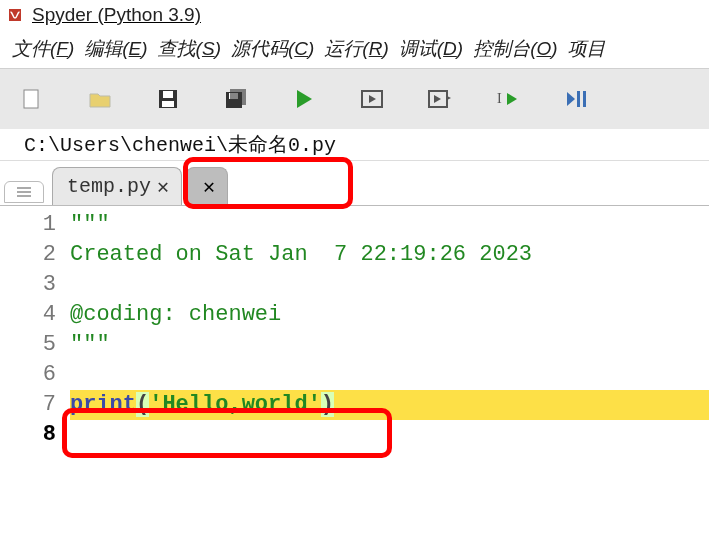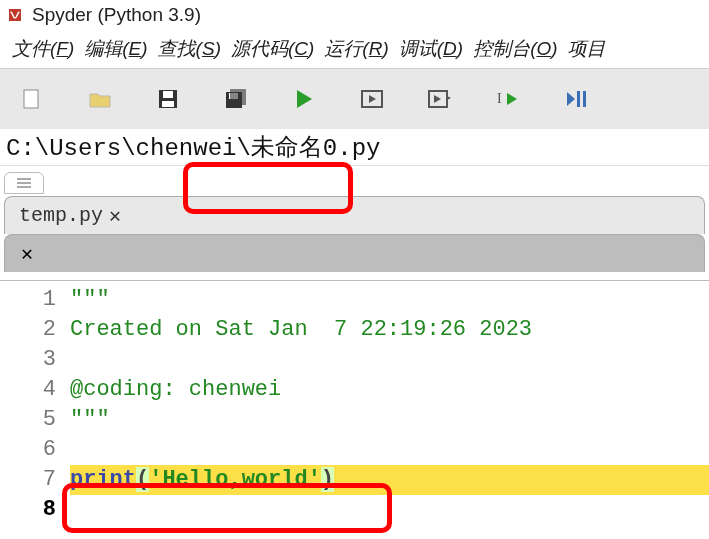--- a/index.html
+++ b/index.html
@@ -10,20 +10,21 @@
     width: 709px;
     height: 539px;
     overflow: hidden;
   }
   .titlebar {
     display: flex;
     align-items: center;
     padding: 4px 6px;
     gap: 8px;
     background: #fff;
+    text-decoration: underline;
   }
   .spyder-logo {
     width: 18px; height: 18px;
     display: inline-flex; align-items: center; justify-content: center;
   }
   .title-text { font-size: 19px; color: #222; }
   .menubar {
     display: flex;
     gap: 2px;
     padding: 4px 8px;
@@ -47,33 +48,33 @@
     align-items: center;
   }
   .tb-btn {
     width: 24px; height: 24px;
     display: inline-flex;
     align-items: center;
     justify-content: center;
     cursor: pointer;
   }
   .pathbar {
-    padding: 2px 6px;
+    padding: 2px 24px;
     font-family: "Courier New", monospace;
-    font-size: 24px;
+    font-size: 20px;
     color: #111;
     border-bottom: 1px solid #ddd;
   }
   .tabstrip {
     display: flex;
-    background: #fff;
-    padding: 6px 0 8px 4px;
+    align-items: flex-end;
+    background: #fff;
+    padding: 6px 0 0 4px;
     border-bottom: 1px solid #bbb;
     position: relative;
-    flex-direction: column;
   }
   .left-chip {
     width: 40px; height: 22px;
     border: 1px solid #bbb;
     border-radius: 6px 6px 0 0;
     background: #fff;
     margin-right: 8px;
     margin-bottom: 2px;
     display:flex;align-items:center;justify-content:center;
   }

